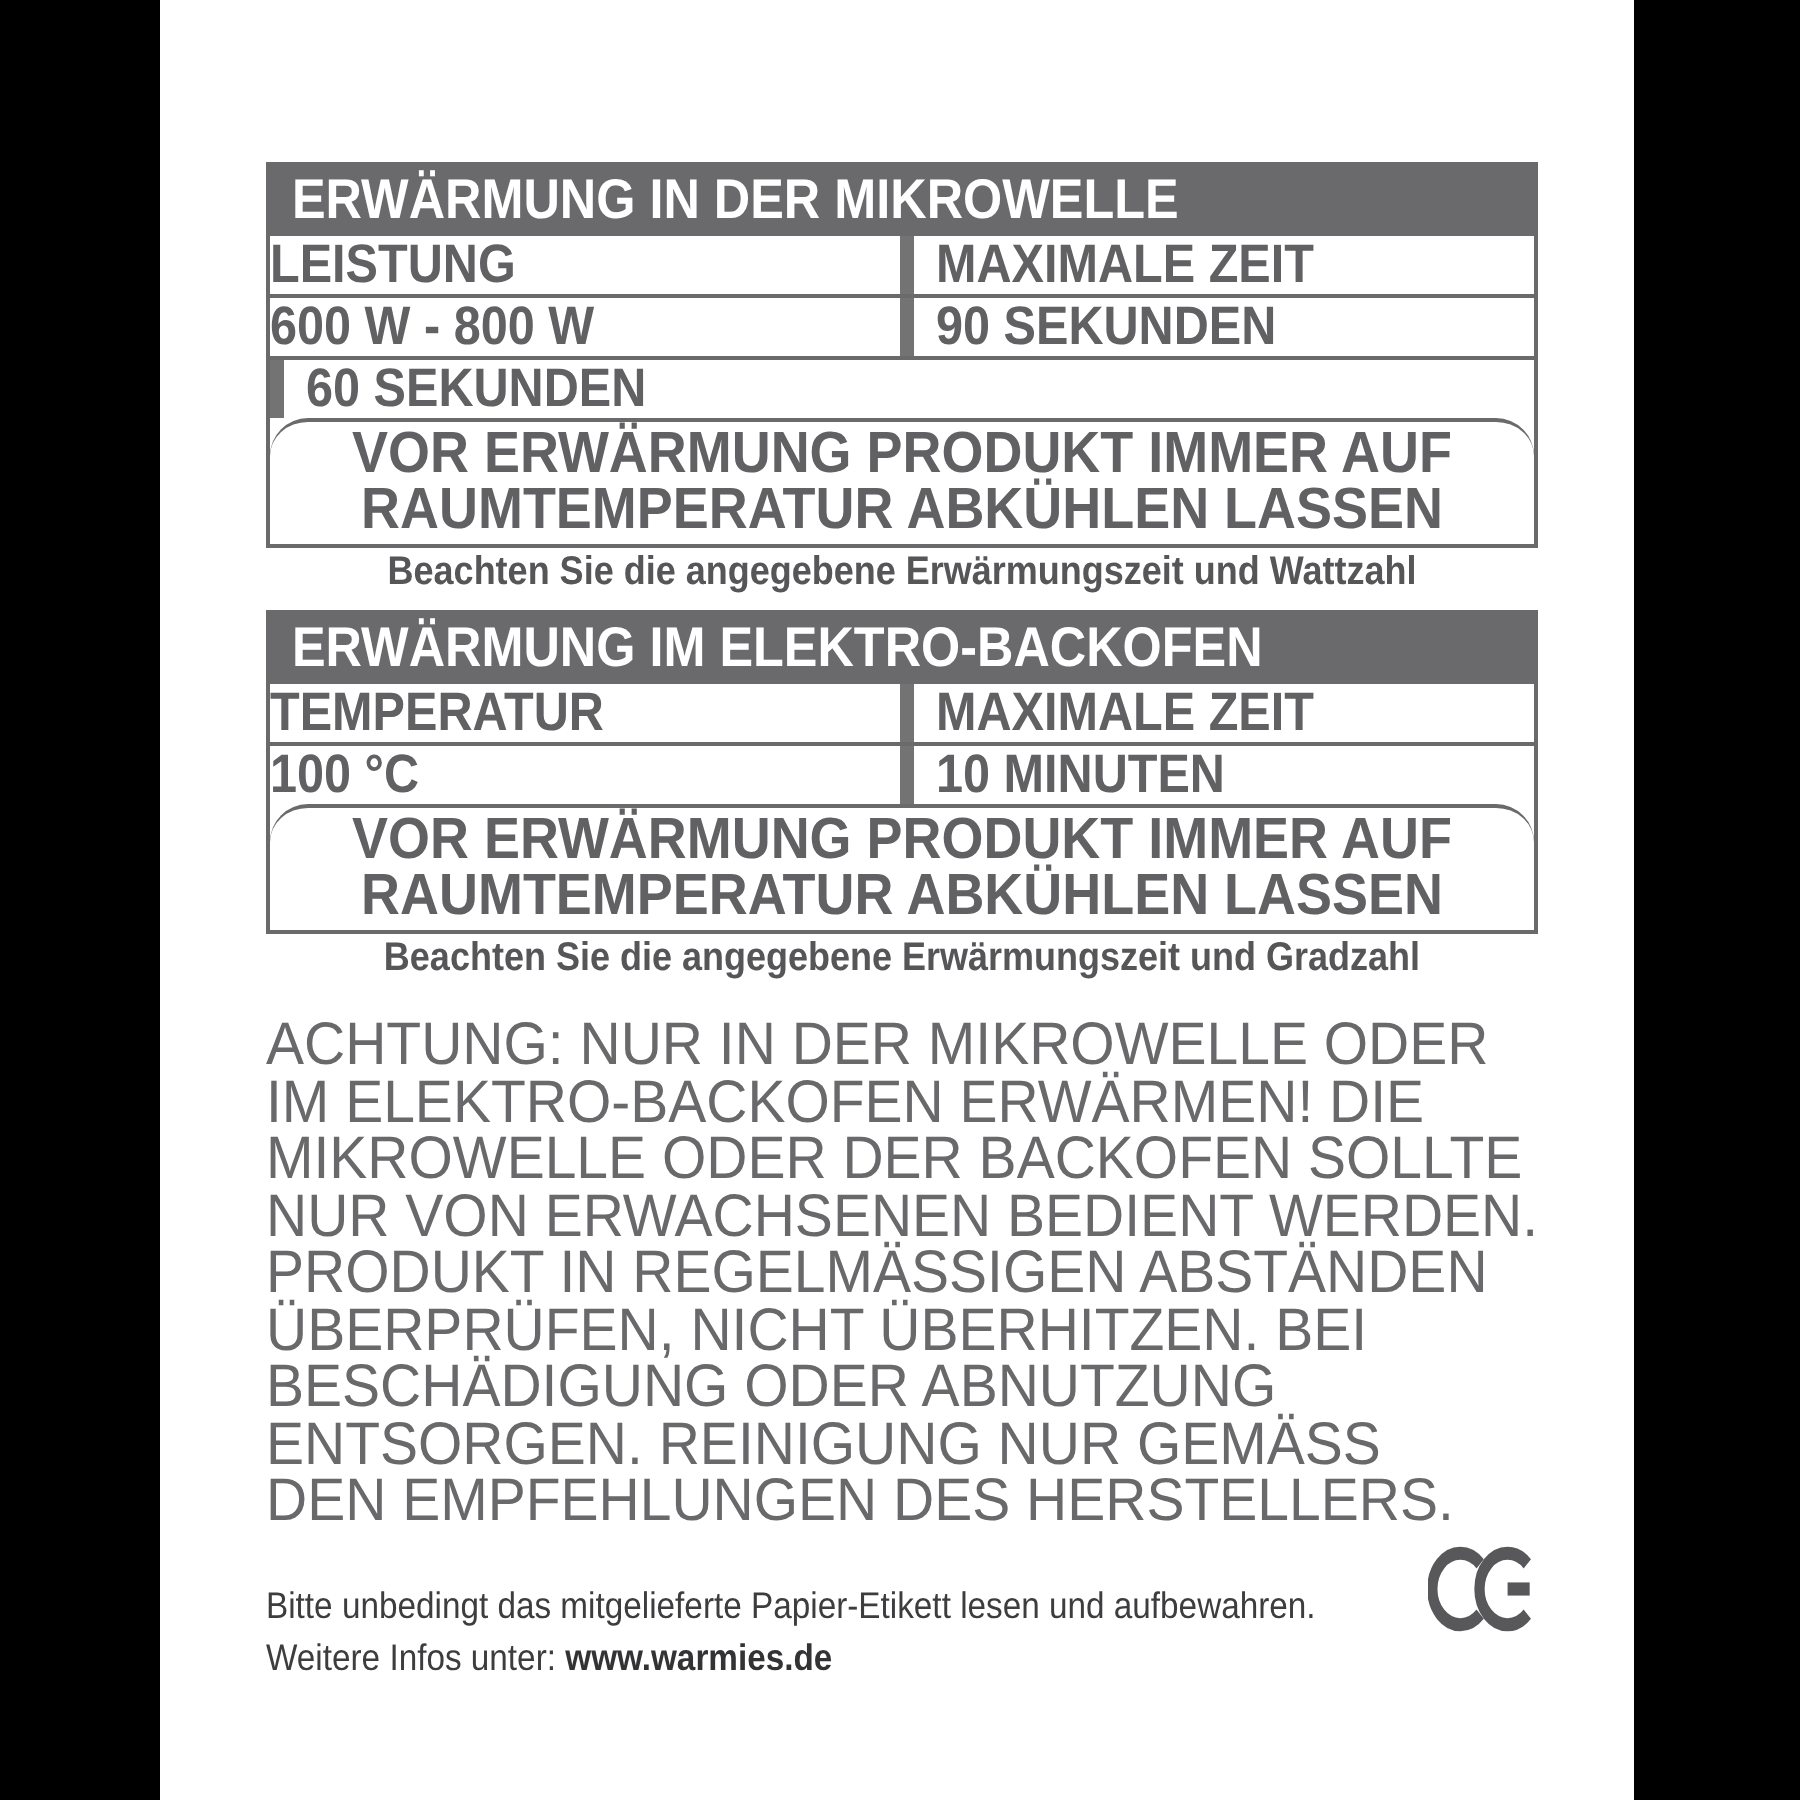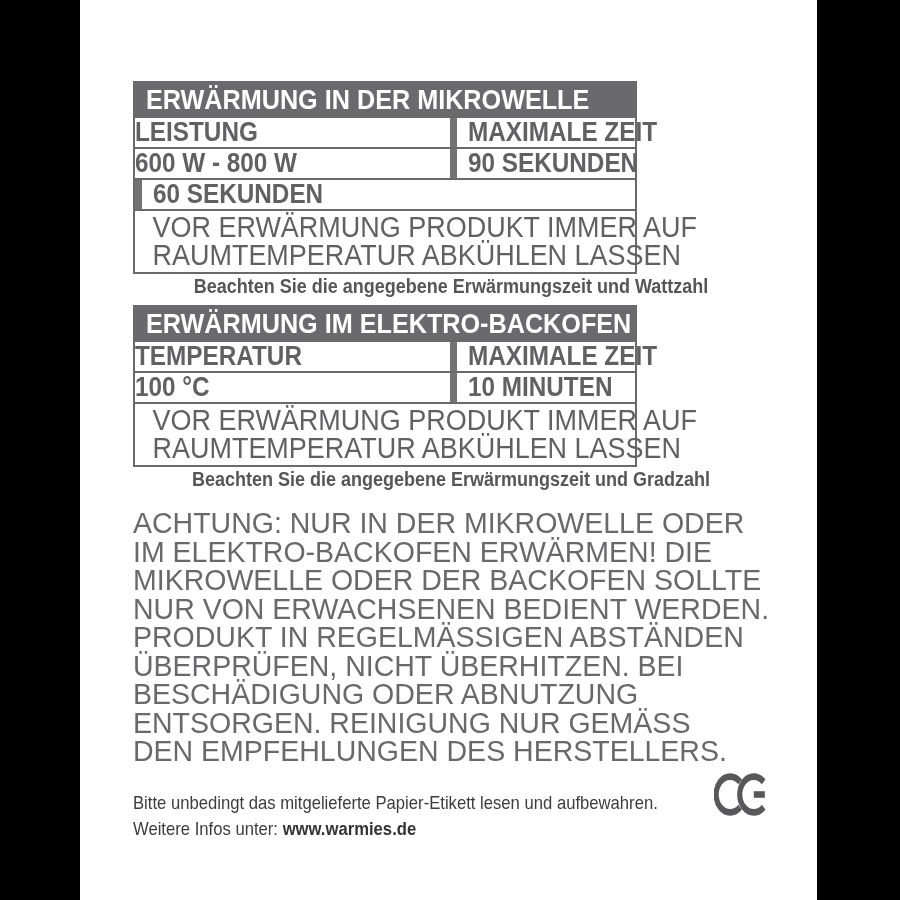--- a/index.html
+++ b/index.html
@@ -8,21 +8,21 @@
     background:#ffffff;
     font-family:"Liberation Sans", sans-serif;
     -webkit-font-smoothing:antialiased;
   }
   .pillar{position:absolute;top:0;height:900px;background:#000;}
   #pillar-left{left:0;width:80px;}
   #pillar-right{left:817px;width:83px;}
 
   
   .tbl{
-    position:absolute;left:133px;width:504px;box-sizing:border-box;
+    position:absolute;left:133px;width:636px;box-sizing:border-box;
     border:2px solid #6a6a6c;background:#fff;
   }
   #tbl-microwave{top:81px;}
   #tbl-oven{top:305px;}
   .tbl-title{
     height:33px;background:#6a6a6c;color:#fff;
     display:flex;align-items:center;padding-left:11px;
     font-size:28px;font-weight:bold;white-space:nowrap;
   }
   .tbl-row{
@@ -30,22 +30,22 @@
     border-top:2px solid #6a6a6c;
   }
   .cell{
     height:29px;display:flex;align-items:center;
     font-size:27px;font-weight:bold;
     color:#616164;white-space:nowrap;box-sizing:border-box;
   }
   .cell.c2{border-left:7px solid #737373;padding-left:11px;}
   .tbl-warning{
     border-top:2px solid #6a6a6c;text-align:center;
-    padding:2px 0 3px;font-size:29px;font-weight:normal;
-    color:#616164;line-height:28px;white-space:nowrap;
+    padding:2px 0 3px;font-size:29px;font-weight:bold;
+    color:#616164;line-height:28px;white-space:nowrap;border-radius:19px;
   }
   .tbl-warning > div{transform:scaleX(0.93);transform-origin:center;}
   .cx{display:inline-block;transform:scaleX(0.90);transform-origin:left center;}
 
   .caption{
     position:absolute;left:133px;width:636px;text-align:center;
     font-size:20px;font-weight:bold;color:#565659;white-space:nowrap;
     transform:scaleX(0.90);transform-origin:center top;
   }
   #caption-microwave{top:275px;}

